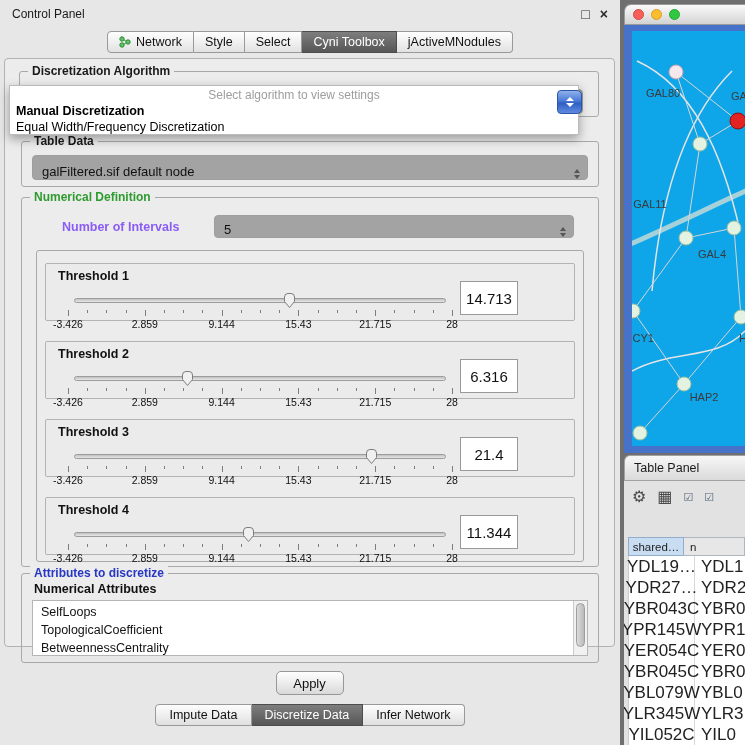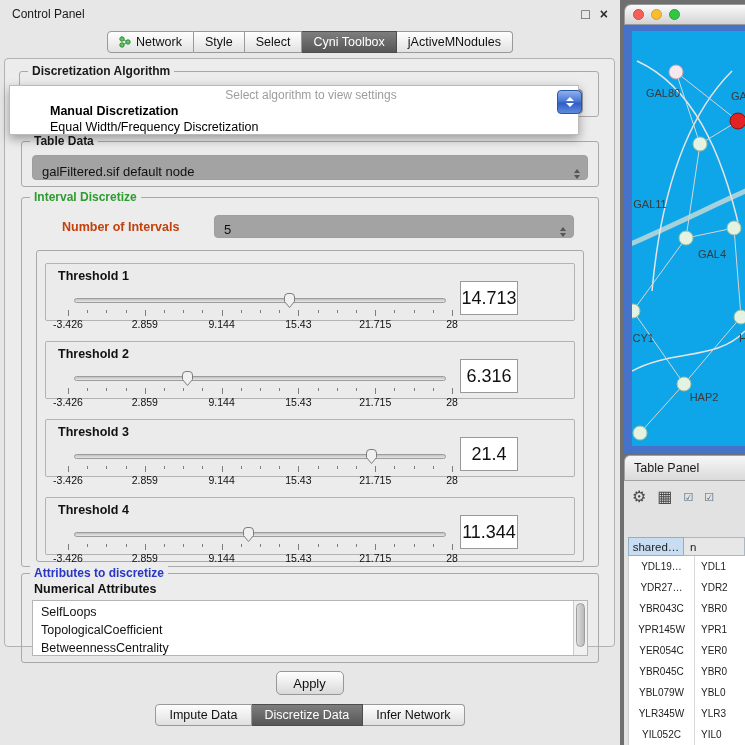--- a/index.html
+++ b/index.html
@@ -47,38 +47,38 @@
   .algo-combo { position:absolute; left:22px; top:30px; width:556px; height:25px; }
   .combo-cap { position:absolute; left:552px; top:31px; width:25px; height:24px; border-radius:4px 5px 5px 4px;
                background:linear-gradient(#8fb0ec 0%, #4a79d6 45%, #2f5fc4 55%, #5e8ade 100%);
                border:1px solid #2b55a5; z-index:60; display:flex; align-items:center; justify-content:center; }
   .cap-arrows { display:flex; flex-direction:column; gap:2px; }
   .cap-arrows i { width:0; height:0; border-left:4px solid transparent; border-right:4px solid transparent; display:block; }
   .cap-arrows .up { border-bottom:4px solid #fff; }
   .cap-arrows .dn { border-top:4px solid #fff; }
 
   .popup { position:absolute; left:4px; top:26px; width:570px; height:50px; background:#fff; border:1px solid #bbb;
-           box-shadow:0 4px 10px rgba(0,0,0,.35); z-index:50;padding-left:34px; }
+           box-shadow:0 4px 10px rgba(0,0,0,.35); z-index:50; }
   .pop-head { height:16px; line-height:16px; text-align:center; color:#9d9d9d; font-size:12px; margin-top:1px; }
   .pop-item { height:16px; line-height:16px; font-size:12.5px; color:#000; padding-left:6px; }
   .pop-item.bold { font-weight:bold; }
 
   .td-group { left:16px; top:82px; width:578px; height:46px; }
   .td-combo { position:absolute; left:10px; top:13px; right:10px; height:25px; }
 
   .iv-group { left:16px; top:138px; width:578px; height:370px; }
-  .niv-label { position:absolute; left:40px; top:22px; font-size:12.5px; font-weight:bold; color:#c2410c; }
+  .niv-label { position:absolute; left:40px; top:22px; font-size:12.5px; font-weight:bold; color:#8b5cf6; }
   .niv-combo { position:absolute; left:192px; top:17px; width:360px; height:23px; }
 
   .thr-group { position:absolute; left:14px; top:52px; width:548px; height:312px; }
   .thr-container { position:absolute; left:8px; right:8px; top:12px; bottom:6px; display:flex; flex-direction:column; gap:20px; }
   .thr-row { position:relative; flex:1; border:1px solid #b3b3b3; background:#ebebeb; border-radius:2px; }
   .thr-label { position:absolute; left:12px; top:5px; font-weight:bold; font-size:12.5px; color:#111; }
   .thr-val { position:absolute; right:56px; top:17px; width:58px; height:34px; background:#fff; border:1px solid #999;
-             font-size:18px; color:#111; display:flex; align-items:center; justify-content:center; }
+             font-size:15px; color:#111; display:flex; align-items:center; justify-content:center; }
   .sl-zone { position:absolute; left:22px; width:384px; top:27px; height:34px; }
   .sl-track { position:absolute; left:6px; right:6px; top:7px; height:5px; background:linear-gradient(#bfbfbf,#e8e8e8);
               border:1px solid #9c9c9c; border-radius:3px; }
   .sl-thumb { position:absolute; top:1px; width:13px; height:17px; margin-left:-6.5px; }
   .sl-ticks { position:absolute; left:0; right:0; top:19px; height:7px; }
   .tick { position:absolute; width:1px; height:3px; top:0; background:#7d7d7d; }
   .tick.major { height:6px; }
   .sl-scale { position:absolute; left:0; right:0; top:27px; height:12px; }
   .scl { position:absolute; transform:translateX(-50%); font-size:10.5px; color:#111; white-space:nowrap; }
 
@@ -123,21 +123,21 @@
   .table-area { position:absolute; left:624px; top:481px; width:121px; height:264px; background:#e2e2e2; overflow:hidden; }
   .tp-toolbar { position:absolute; top:3px; left:8px; height:26px; display:flex; align-items:center; gap:11px; }
   .tool-icon { font-size:16px; color:#4a4a4a; line-height:1; }
   .tool-icon.small { font-size:11px; color:#53657a; }
   .tp-header { position:absolute; top:56px; left:4px; right:0; height:19px; display:flex; }
   .th-cell { border:1px solid #aeb7bf; font-size:11.5px; display:flex; align-items:center; justify-content:center; color:#222; background:#e7e7e7; }
   .th-cell.c0 { width:56px; background:#c8ddf2; border-color:#93aecb; }
   .th-cell.c1 { flex:1; border-left:none; justify-content:flex-start; padding-left:6px; }
   .tp-body { position:absolute; top:75px; left:4px; right:0; bottom:0; background:#fff; border-left:1px solid #ccc; }
   .trow { display:flex; height:21px; }
-  .tcell { font-size:10px; color:#222; display:flex; align-items:center; }
+  .tcell { font-size:17px; color:#222; display:flex; align-items:center; }
   .tcell.c0 { width:66px; justify-content:center; border-right:1px solid #d8d8d8; }
   .tcell.c1 { flex:1; padding-left:6px; }
 </style>
 </head>
 <body>
 
 <div class="control-panel">
 
   <div class="titlebar">
     <span class="tb-title">Control Panel</span>
@@ -200,21 +200,21 @@
       <div class="combo td-combo">
         <span class="combo-text">galFiltered.sif default node</span>
         <span class="stepper">
             <i class="up"></i>
             <i class="dn"></i>
           </span>
       </div>
     </div>
 
     <div class="group iv-group">
-      <span class="gtitle green">Interval Discretize</span>
+      <span class="gtitle green">Numerical Definition</span>
       <span class="niv-label">Number of Intervals</span>
       <div class="combo niv-combo">
         <span class="combo-text">5</span>
         <span class="stepper">
             <i class="up"></i>
             <i class="dn"></i>
           </span>
       </div>
 
       <div class="group thr-group">

